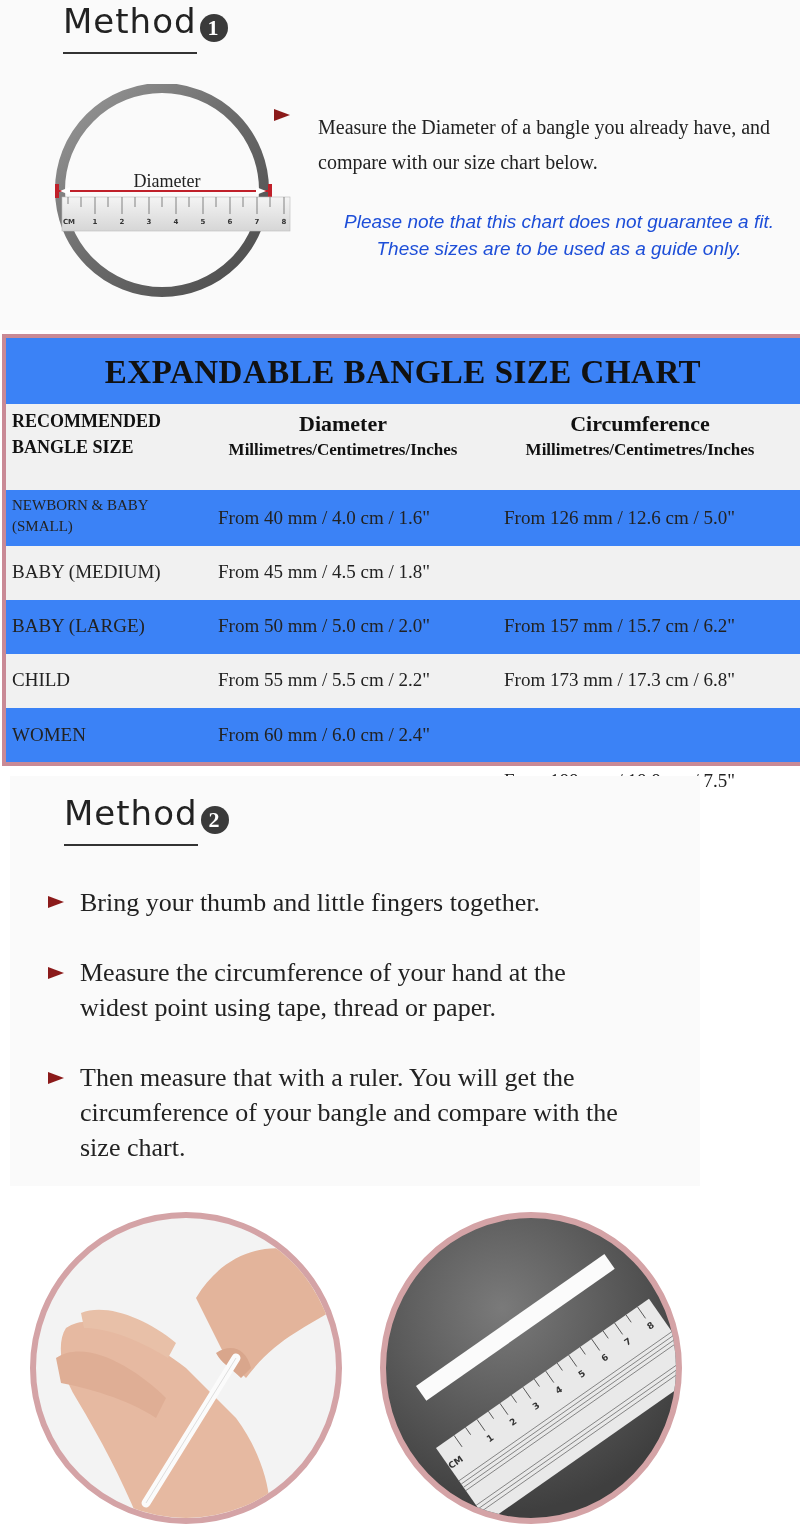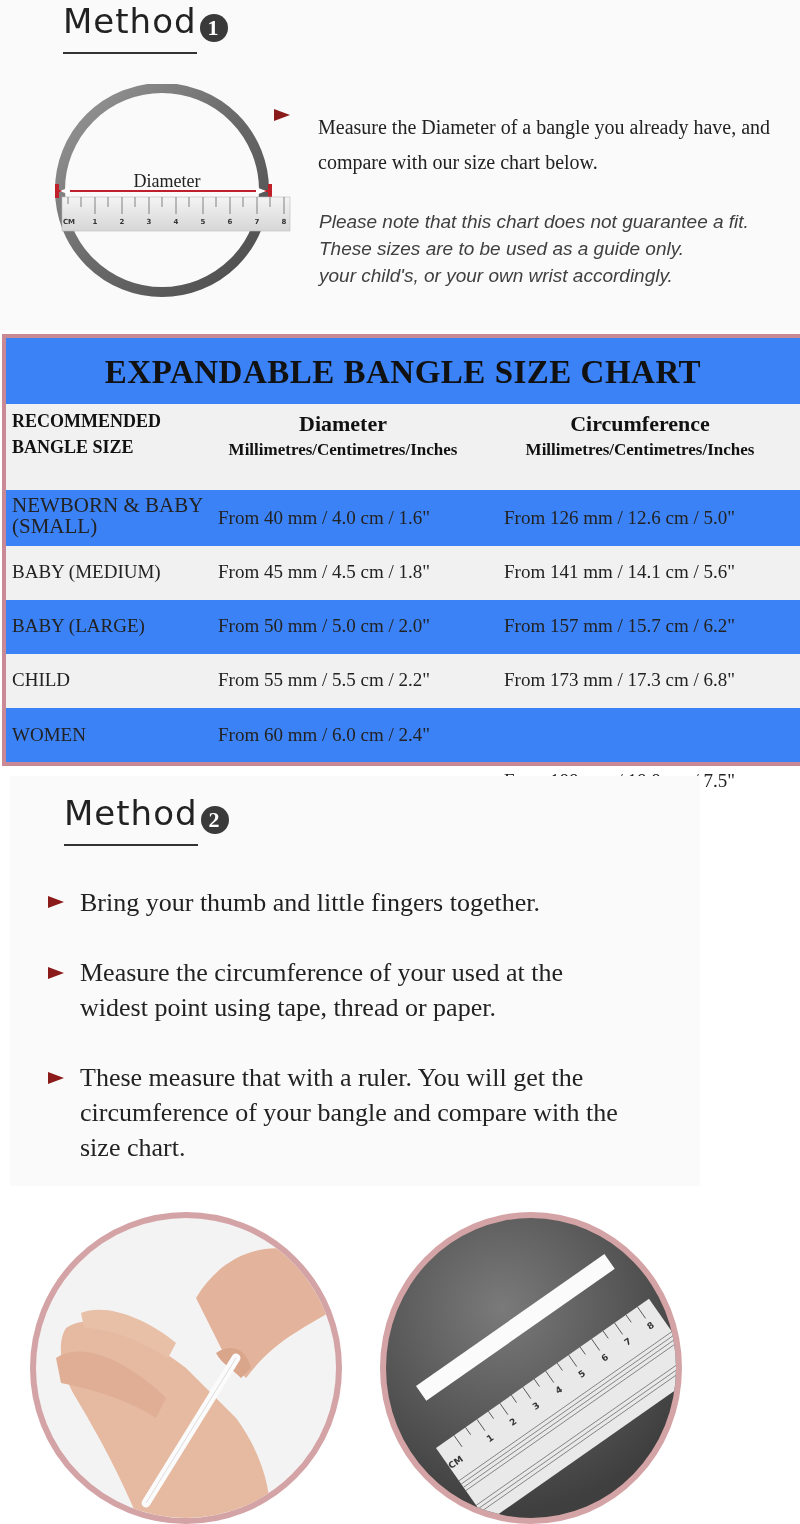--- a/index.html
+++ b/index.html
@@ -33,21 +33,21 @@
     border-left: 16px solid #8b1a1a;
   }
 
   .m1-text {
     position: absolute; left: 318px; top: 98px; width: 480px;
     font-size: 20px; line-height: 35px; color: #222; margin-top: 12px;
   }
   .m1-note {
     position: absolute; left: 319px; top: 208px; width: 480px;
     font-family: "Liberation Sans", sans-serif; font-style: italic;
-    font-size: 19px; line-height: 27px; color: #404040;
+    font-size: 19px; line-height: 27px; color: #1d4ed8; text-align: center;
   }
 
   
   .chart {
     position: absolute; left: 2px; top: 334px; width: 787px; height: 424px;
     border: 4px solid #c98a96; background: #3b82f6; padding-left: 7px;
   }
   .chart-title {
     position: absolute; left: 0; right: 0; top: 16px; text-align: center;
     font-weight: bold; font-size: 33px; letter-spacing: 0.5px; color: #111;
@@ -129,21 +129,20 @@
     <text x="207" y="140">7</text>
       <text x="234" y="140">8</text>
   </g>
 </svg>
 
 <span class="arrow" style="left:274px;top:109px;"></span>
 <div class="m1-text">Measure the Diameter of a bangle you already have, and compare with our size chart below.</div>
 <div class="m1-note">
   <div>Please note that this chart does not guarantee a fit.</div>
   <div>These sizes are to be used as a guide only.</div>
-  <div>your child's, or your own wrist accordingly.</div>
 </div>
 
 <div class="chart">
   <div class="chart-title">EXPANDABLE BANGLE SIZE CHART</div>
   <div class="chart-head"></div>
 
   <div class="hcell-left">
     <div>RECOMMENDED</div>
     <div>BANGLE SIZE</div>
   </div>
@@ -155,30 +154,29 @@
     <div class="big">Circumference</div>
     <div class="small">Millimetres/Centimetres/Inches</div>
   </div>
 
   <div class="rowbg" style="top:152px;height:56px;"></div>
   <div class="rowbg alt" style="top:208px;"></div>
   <div class="rowbg" style="top:262px;"></div>
   <div class="rowbg alt" style="top:316px;"></div>
   <div class="rowbg" style="top:370px;"></div>
 
-  <div class="cell" style="left:6px;top:157px;font-size:21px;line-height:21px;">
+  <div class="cell" style="left:6px;top:157px;font-size:15px;line-height:21px;">
     <div>NEWBORN &amp; BABY</div>
     <div>(SMALL)</div>
   </div>
   <div class="cell" style="left:212px;top:169px;">From 40 mm / 4.0 cm / 1.6"</div>
   <div class="cell" style="left:498px;top:169px;">From 126 mm / 12.6 cm / 5.0"</div>
 
   <div class="cell" style="left:6px;top:223px;">BABY (MEDIUM)</div>
   <div class="cell" style="left:212px;top:223px;">From 45 mm / 4.5 cm / 1.8"</div>
-  <div class="cell" style="left:498px;top:223px;">From 141 mm / 14.1 cm / 5.6"</div>
 
   <div class="cell" style="left:6px;top:277px;">BABY (LARGE)</div>
   <div class="cell" style="left:212px;top:277px;">From 50 mm / 5.0 cm / 2.0"</div>
   <div class="cell" style="left:498px;top:277px;text-align:center;">From 157 mm / 15.7 cm / 6.2"</div>
 
   <div class="cell" style="left:6px;top:331px;">CHILD</div>
   <div class="cell" style="left:212px;top:331px;">From 55 mm / 5.5 cm / 2.2"</div>
   <div class="cell" style="left:498px;top:331px;">From 173 mm / 17.3 cm / 6.8"</div>
 
   <div class="cell" style="left:6px;top:386px;">WOMEN</div>
@@ -193,27 +191,27 @@
   <span class="num">2</span>
 </div>
 
 <span class="arrow" style="left:48px;top:896px;"></span>
 <div class="m2-item" style="top:885px;">
   <div>Bring your thumb and little fingers together.</div>
 </div>
 
 <span class="arrow" style="left:48px;top:967px;"></span>
 <div class="m2-item" style="top:955px;">
-  <div>Measure the circumference of your used at the</div>
+  <div>Measure the circumference of your hand at the</div>
   <div>widest point using tape, thread or paper.</div>
 </div>
 
 <span class="arrow" style="left:48px;top:1072px;"></span>
 <div class="m2-item" style="top:1060px;">
-  <div>These measure that with a ruler. You will get the</div>
+  <div>Then measure that with a ruler. You will get the</div>
   <div>circumference of your bangle and compare with the</div>
   <div>size chart.</div>
 </div>
 
 <div class="photo" style="left:30px;top:1212px;width:300px;height:300px;background:#f3f3f3;">
   <svg width="300" height="300" viewBox="0 0 300 300">
     <path d="M30,110 C60,90 110,120 150,150 L200,200 C230,240 240,290 230,310 L110,320 C90,270 70,230 40,180 C25,155 20,125 30,110 Z" fill="#e6b9a1"></path>
     <path d="M20,140 C50,120 100,150 130,180 L120,200 C90,180 50,170 25,165 Z" fill="#dfae95"></path>
     <path d="M45,95 C70,85 110,100 140,125 L132,140 C100,120 70,110 48,110 Z" fill="#e8c0a8"></path>
     <path d="M160,80 C190,30 240,20 280,40 L300,90 C270,110 240,120 210,160 L190,140 C180,120 170,100 160,80 Z" fill="#e3b49b"></path>

